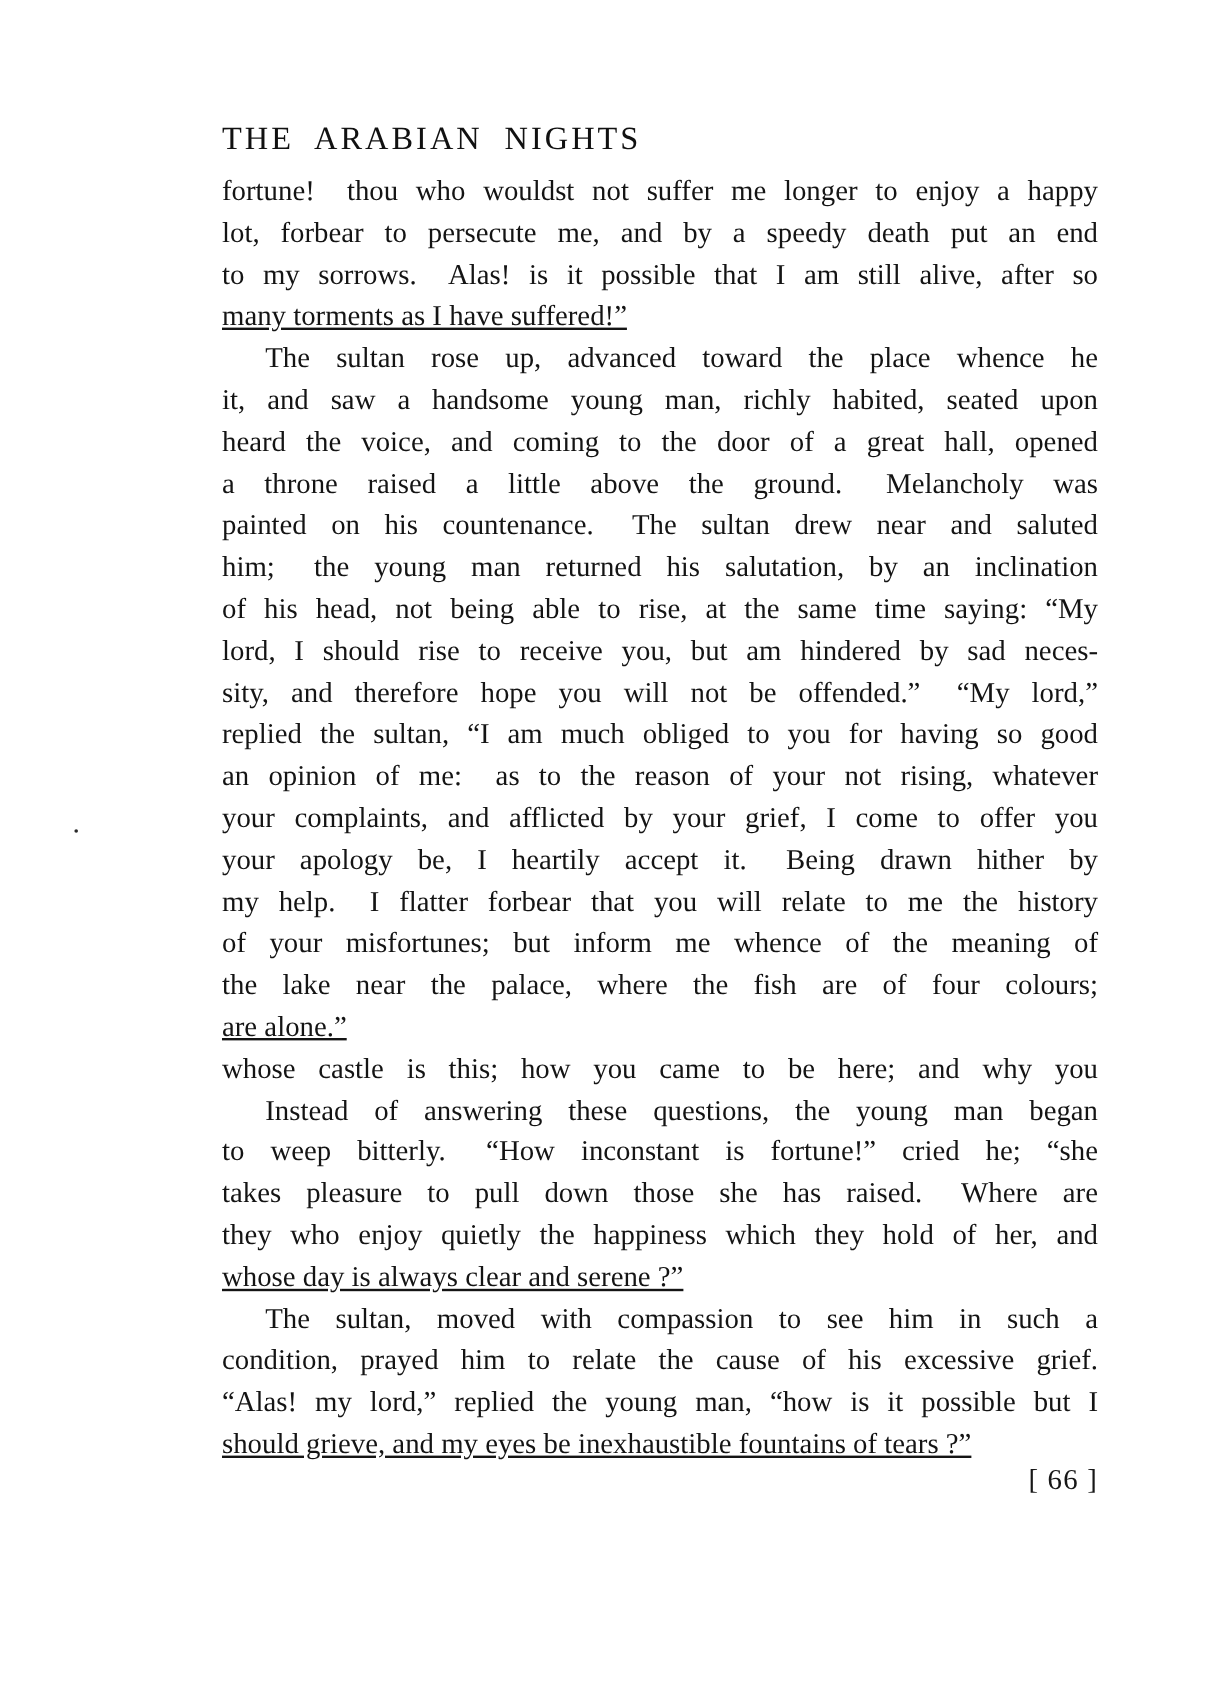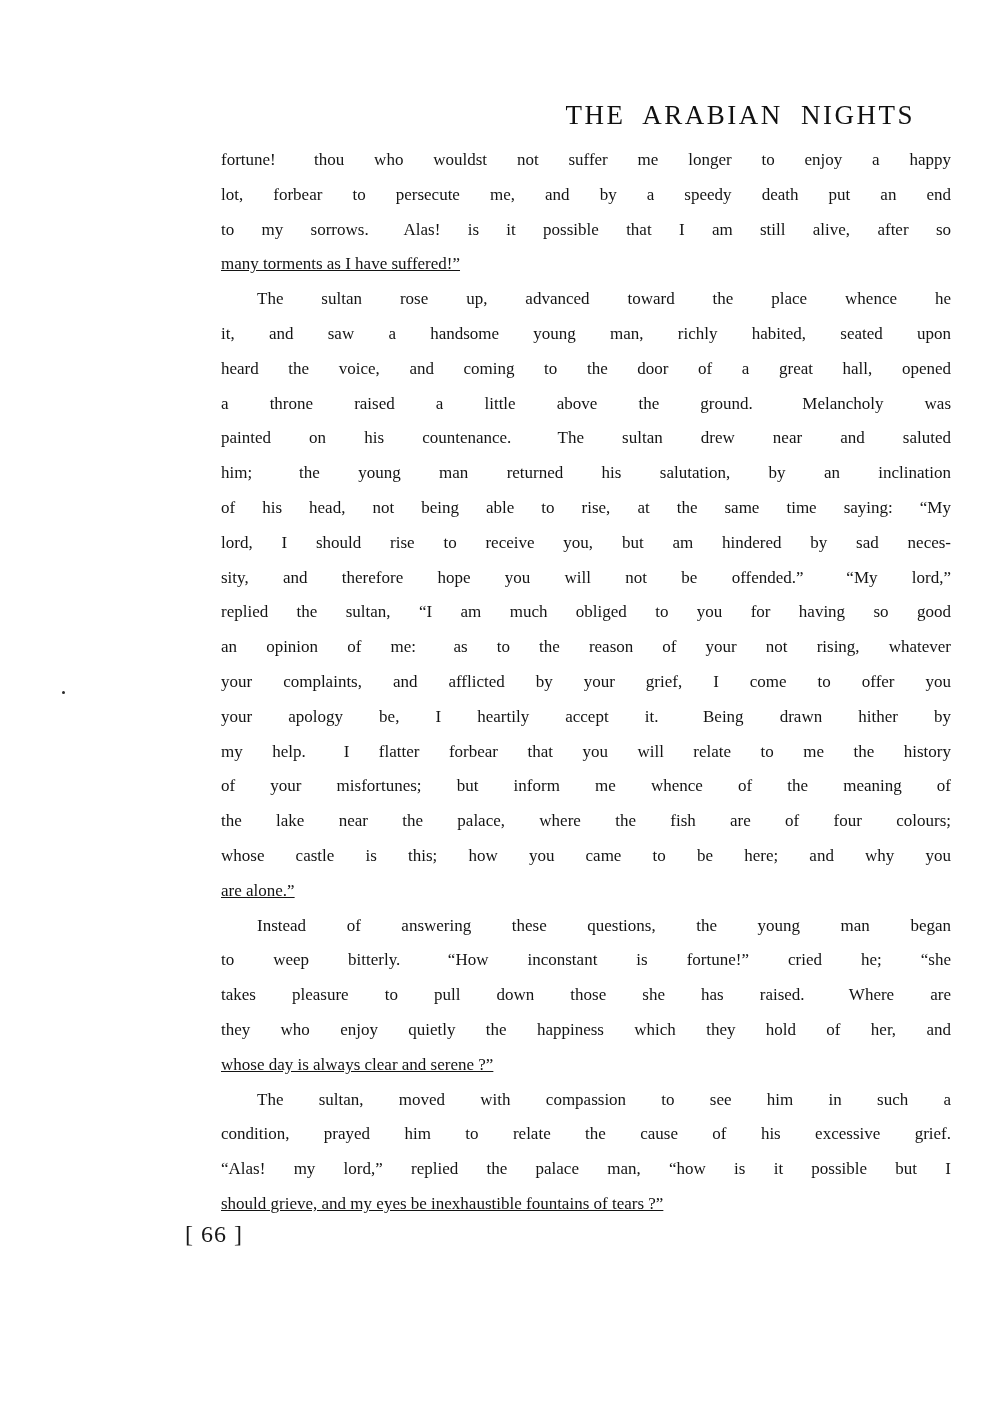--- a/index.html
+++ b/index.html
@@ -17,35 +17,34 @@
   }
   .page {
     position: absolute;
     inset: 0;
   }
   .running-head {
     position: absolute;
     top: 100px;
     left: 185px;
     width: 730px;
-    text-align: right;
+    text-align: left;
     font-size: 27px;
     font-weight: 400;
     letter-spacing: 2.5px;
     word-spacing: 9px;
     color: #111;
   }
   .text-block {
     position: absolute;
     top: 143px;
     left: 185px;
     width: 730px;
-    font-size: 17px;
+    font-size: 24px;
     line-height: 34.8px;
-    margin-left: 36px;
   }
   .paragraph {
     margin: 0;
     padding: 0;
   }
   .line {
     text-align: justify;
     text-align-last: justify;
   }
   .line.last {
@@ -53,21 +52,21 @@
     text-decoration: underline;
   }
   .paragraph.indent .line.first {
     padding-left: 36px;
   }
   .folio {
     position: absolute;
     top: 1221px;
     left: 185px;
     width: 730px;
-    text-align: left;
+    text-align: right;
     font-size: 24px;
     letter-spacing: 1px;
     color: #171717;
   }
   .ink-speck {
     position: absolute;
     left: 62px;
     top: 691px;
     width: 3px;
     height: 3px;
@@ -98,34 +97,34 @@
         <div class="line">of his head, not being able to rise, at the same time saying: “My</div>
         <div class="line">lord, I should rise to receive you, but am hindered by sad neces-</div>
         <div class="line">sity, and therefore hope you will not be offended.”  “My lord,”</div>
         <div class="line">replied the sultan, “I am much obliged to you for having so good</div>
         <div class="line">an opinion of me:  as to the reason of your not rising, whatever</div>
         <div class="line">your complaints, and afflicted by your grief, I come to offer you</div>
         <div class="line">your apology be, I heartily accept it.  Being drawn hither by</div>
         <div class="line">my help.  I flatter forbear that you will relate to me the history</div>
         <div class="line">of your misfortunes; but inform me whence of the meaning of</div>
         <div class="line">the lake near the palace, where the fish are of four colours;</div>
+        <div class="line last">are alone.”</div>
         <div class="line">whose castle is this; how you came to be here; and why you</div>
-        <div class="line last">are alone.”</div>
       </div>
       <div class="paragraph indent">
         <div class="line first">Instead of answering these questions, the young man began</div>
         <div class="line">to weep bitterly.  “How inconstant is fortune!” cried he; “she</div>
         <div class="line">takes pleasure to pull down those she has raised.  Where are</div>
         <div class="line">they who enjoy quietly the happiness which they hold of her, and</div>
         <div class="line last">whose day is always clear and serene ?”</div>
       </div>
       <div class="paragraph indent">
         <div class="line first">The sultan, moved with compassion to see him in such a</div>
         <div class="line">condition, prayed him to relate the cause of his excessive grief.</div>
-        <div class="line">“Alas! my lord,” replied the palace man, “how is it possible but I</div>
+        <div class="line">“Alas! my lord,” replied the young man, “how is it possible but I</div>
         <div class="line last">should grieve, and my eyes be inexhaustible fountains of tears ?”</div>
       </div>
     </main>
 
   <div class="folio">[ 66 ]</div>
 
   <div class="ink-speck"></div>
 </div>
 
 </body></html>

